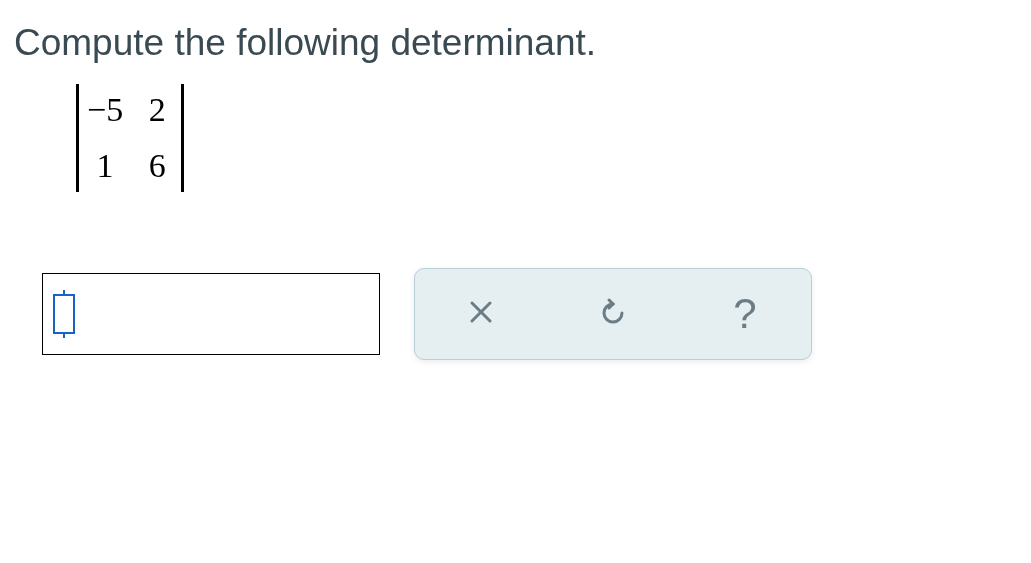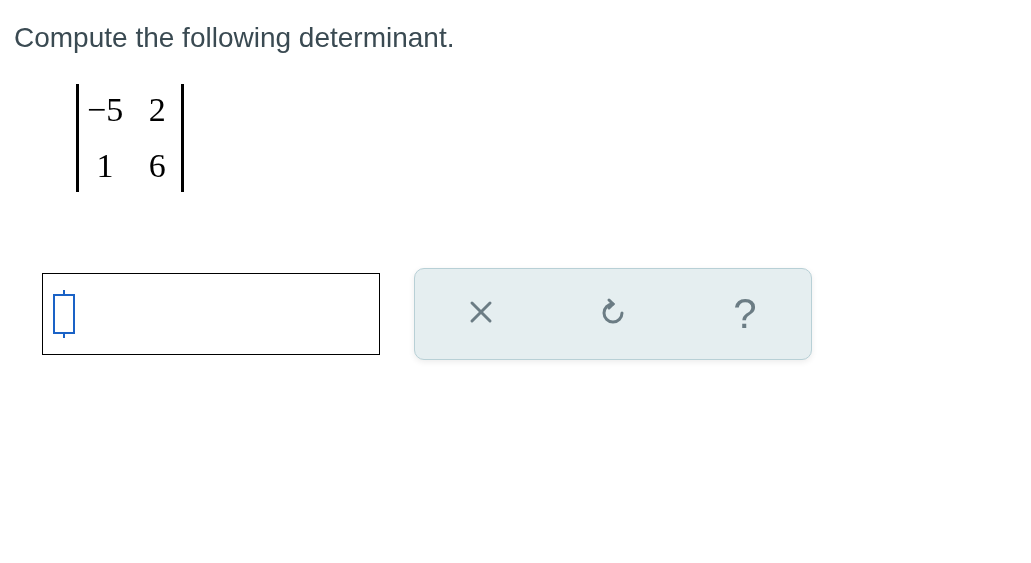--- a/index.html
+++ b/index.html
@@ -8,21 +8,21 @@
       background: #fff;
       width: 1031px;
       height: 563px;
       position: relative;
       color: #3a4a52;
     }
     .prompt {
       position: absolute;
       top: 22px;
       left: 14px;
-      font-size: 28px;
+      font-size: 37px;
       color: #3a4a52;
     }
     .determinant {
       position: absolute;
       top: 84px;
       left: 76px;
       display: flex;
       align-items: center;
     }
     .det-bar {

